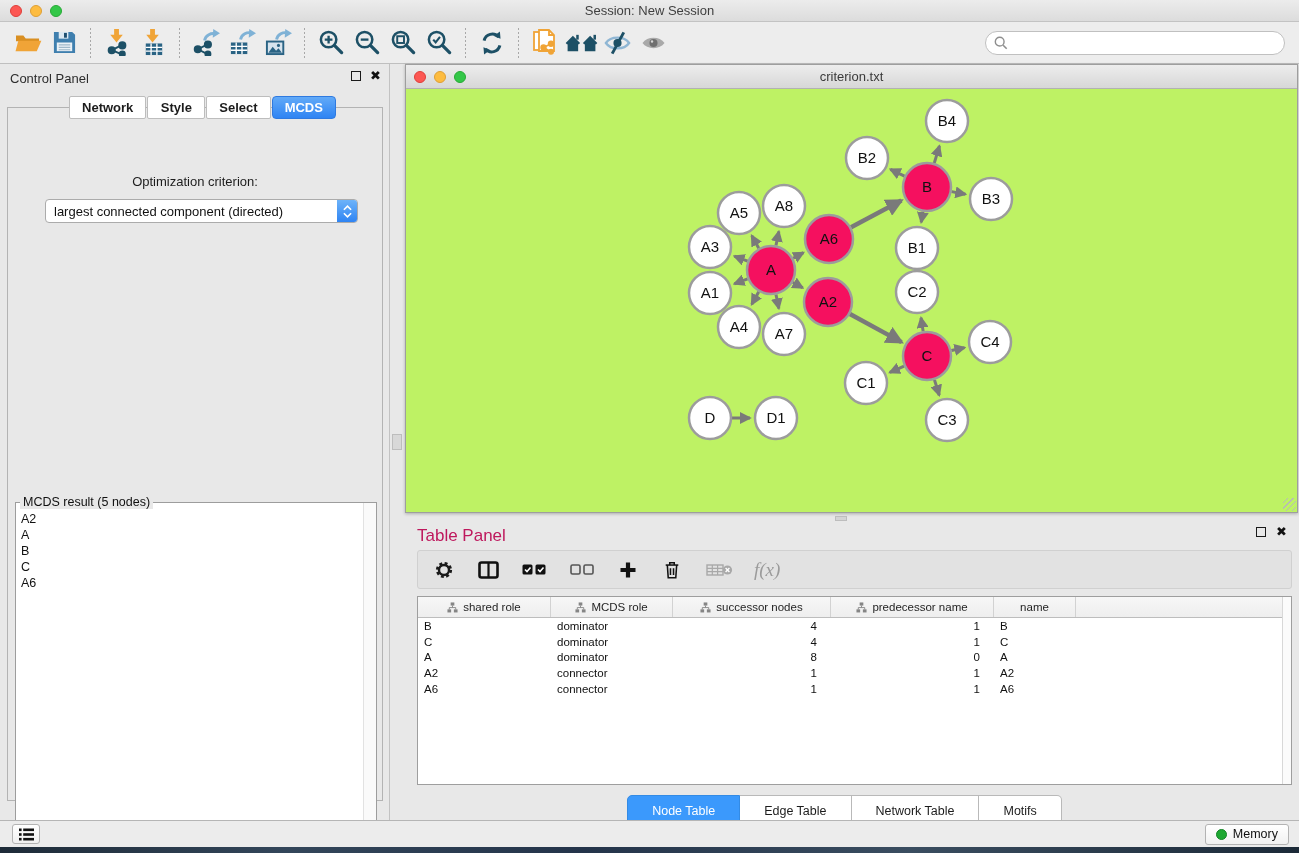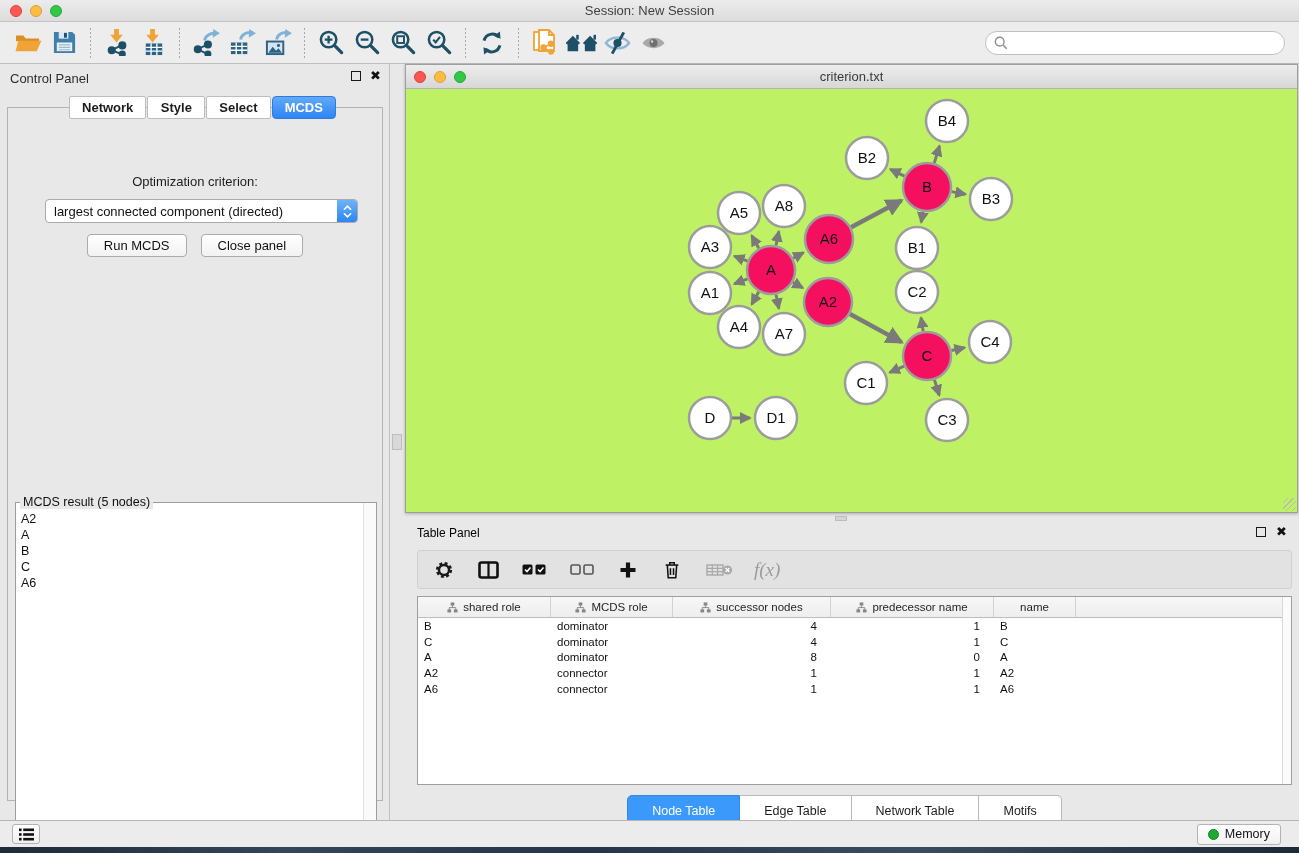--- a/index.html
+++ b/index.html
@@ -94,21 +94,21 @@
   .nw-canvas { position:absolute; left:0; top:24px; right:0; bottom:0; background:#bef264; }
   .nw-grip { position:absolute; right:1px; bottom:1px; width:13px; height:13px;
     background:repeating-linear-gradient(135deg, transparent 0 3px, #b9b9b9 3px 4px); }
   .split-h { position:absolute; left:445px; top:452px; width:12px; height:5px;
     background:#d4d4d4; border:1px solid #bdbdbd; }
   .split-v { position:absolute; left:-14px; top:369px; width:10px; height:16px;
     background:#d8d8d8; border:1px solid #bdbdbd; }
 
   
   .table-panel { position:absolute; left:0px; top:458px; width:909px; height:298px; }
-  .tp-title { position:absolute; left:27px; top:4px; font-size:12px; color:#000000; }
+  .tp-title { position:absolute; left:27px; top:4px; font-size:17px; color:#be185d; }
   .tp-winicons { position:absolute; right:12px; top:5px; display:flex; gap:10px; align-items:center; }
   .tp-toolbar { position:absolute; left:27px; top:28px; width:875px; height:39px;
     background:#e2e2e2; border:1px solid #d0d0d0; border-radius:3px;
     display:flex; align-items:center; gap:20px; padding:0 14px; }
   .tp-ico { display:flex; align-items:center; justify-content:center; width:24px; height:24px; }
   .fx { font-family:"Liberation Serif","DejaVu Serif",serif; font-style:italic;
     font-size:19px; color:#9b9b9b; }
   .tp-table { position:absolute; left:27px; top:74px; width:875px; height:189px;
     background:#fff; border:1px solid #9e9e9e; overflow:hidden; }
   .thead { display:flex; height:21px; background:linear-gradient(#f7f7f7,#eeeeee);
@@ -129,21 +129,21 @@
   .tp-tab:first-child { border-left:1px solid #b9b9b9; border-radius:5px 0 0 5px; }
   .tp-tab:last-child { border-radius:0 5px 5px 0; }
   .tp-tab.active { background:#3b99fc; color:#fff; border-color:#338be5; }
 
   
   .statusbar { position:absolute; left:0; top:820px; width:1299px; height:27px;
     background:#ececec; border-top:1px solid #b5b5b5; display:flex; align-items:center; }
   .sb-listbtn { width:28px; height:20px; margin-left:12px; background:linear-gradient(#fff,#f0f0f0);
     border:1px solid #b3b3b3; border-radius:3px; display:flex; align-items:center; justify-content:center; }
   .sb-spacer { flex:1; }
-  .memory-btn { height:21px; padding:0 10px; margin-right:18px;
+  .memory-btn { height:21px; padding:0 10px; margin-right:10px;
     background:linear-gradient(#ffffff,#f1f1f1); border:1px solid #b3b3b3; border-radius:3px;
     display:flex; align-items:center; gap:6px; font-size:12.5px; color:#111; }
   .mem-dot { width:11px; height:11px; border-radius:50%; background:#1ea832; border:1px solid #148526; }
   .desktop-strip { position:absolute; left:0; top:847px; width:1299px; height:6px;
     background:linear-gradient(90deg,#1e2b38,#33465a 22%,#24344a 45%,#3a4d60 70%,#1c2a38); }
 </style>
 </head>
 <body>
 
 <div class="app">
@@ -325,24 +325,20 @@
       <div class="dropdown">
         <div class="val">largest connected component (directed)</div>
         <div class="dd-stepper">
           <svg width="9" height="6" viewBox="0 0 10 6">
               <path d="M1 5l4-4 4 4" fill="none" stroke="#fff" stroke-width="1.8"></path>
             </svg>
           <svg width="9" height="6" viewBox="0 0 10 6">
               <path d="M1 1l4 4 4-4" fill="none" stroke="#fff" stroke-width="1.8"></path>
             </svg>
         </div>
-      </div>
-      <div class="btn-row">
-        <button class="btn">Run MCDS</button>
-        <button class="btn">Close panel</button>
       </div>
       <div class="result-box">
         <div class="result-legend">MCDS result (5 nodes)</div>
         <div class="result-list" id="result-list">
             <div class="result-item">A2</div>
             <div class="result-item">A</div>
             <div class="result-item">B</div>
             <div class="result-item">C</div>
             <div class="result-item">A6</div>
           </div>

